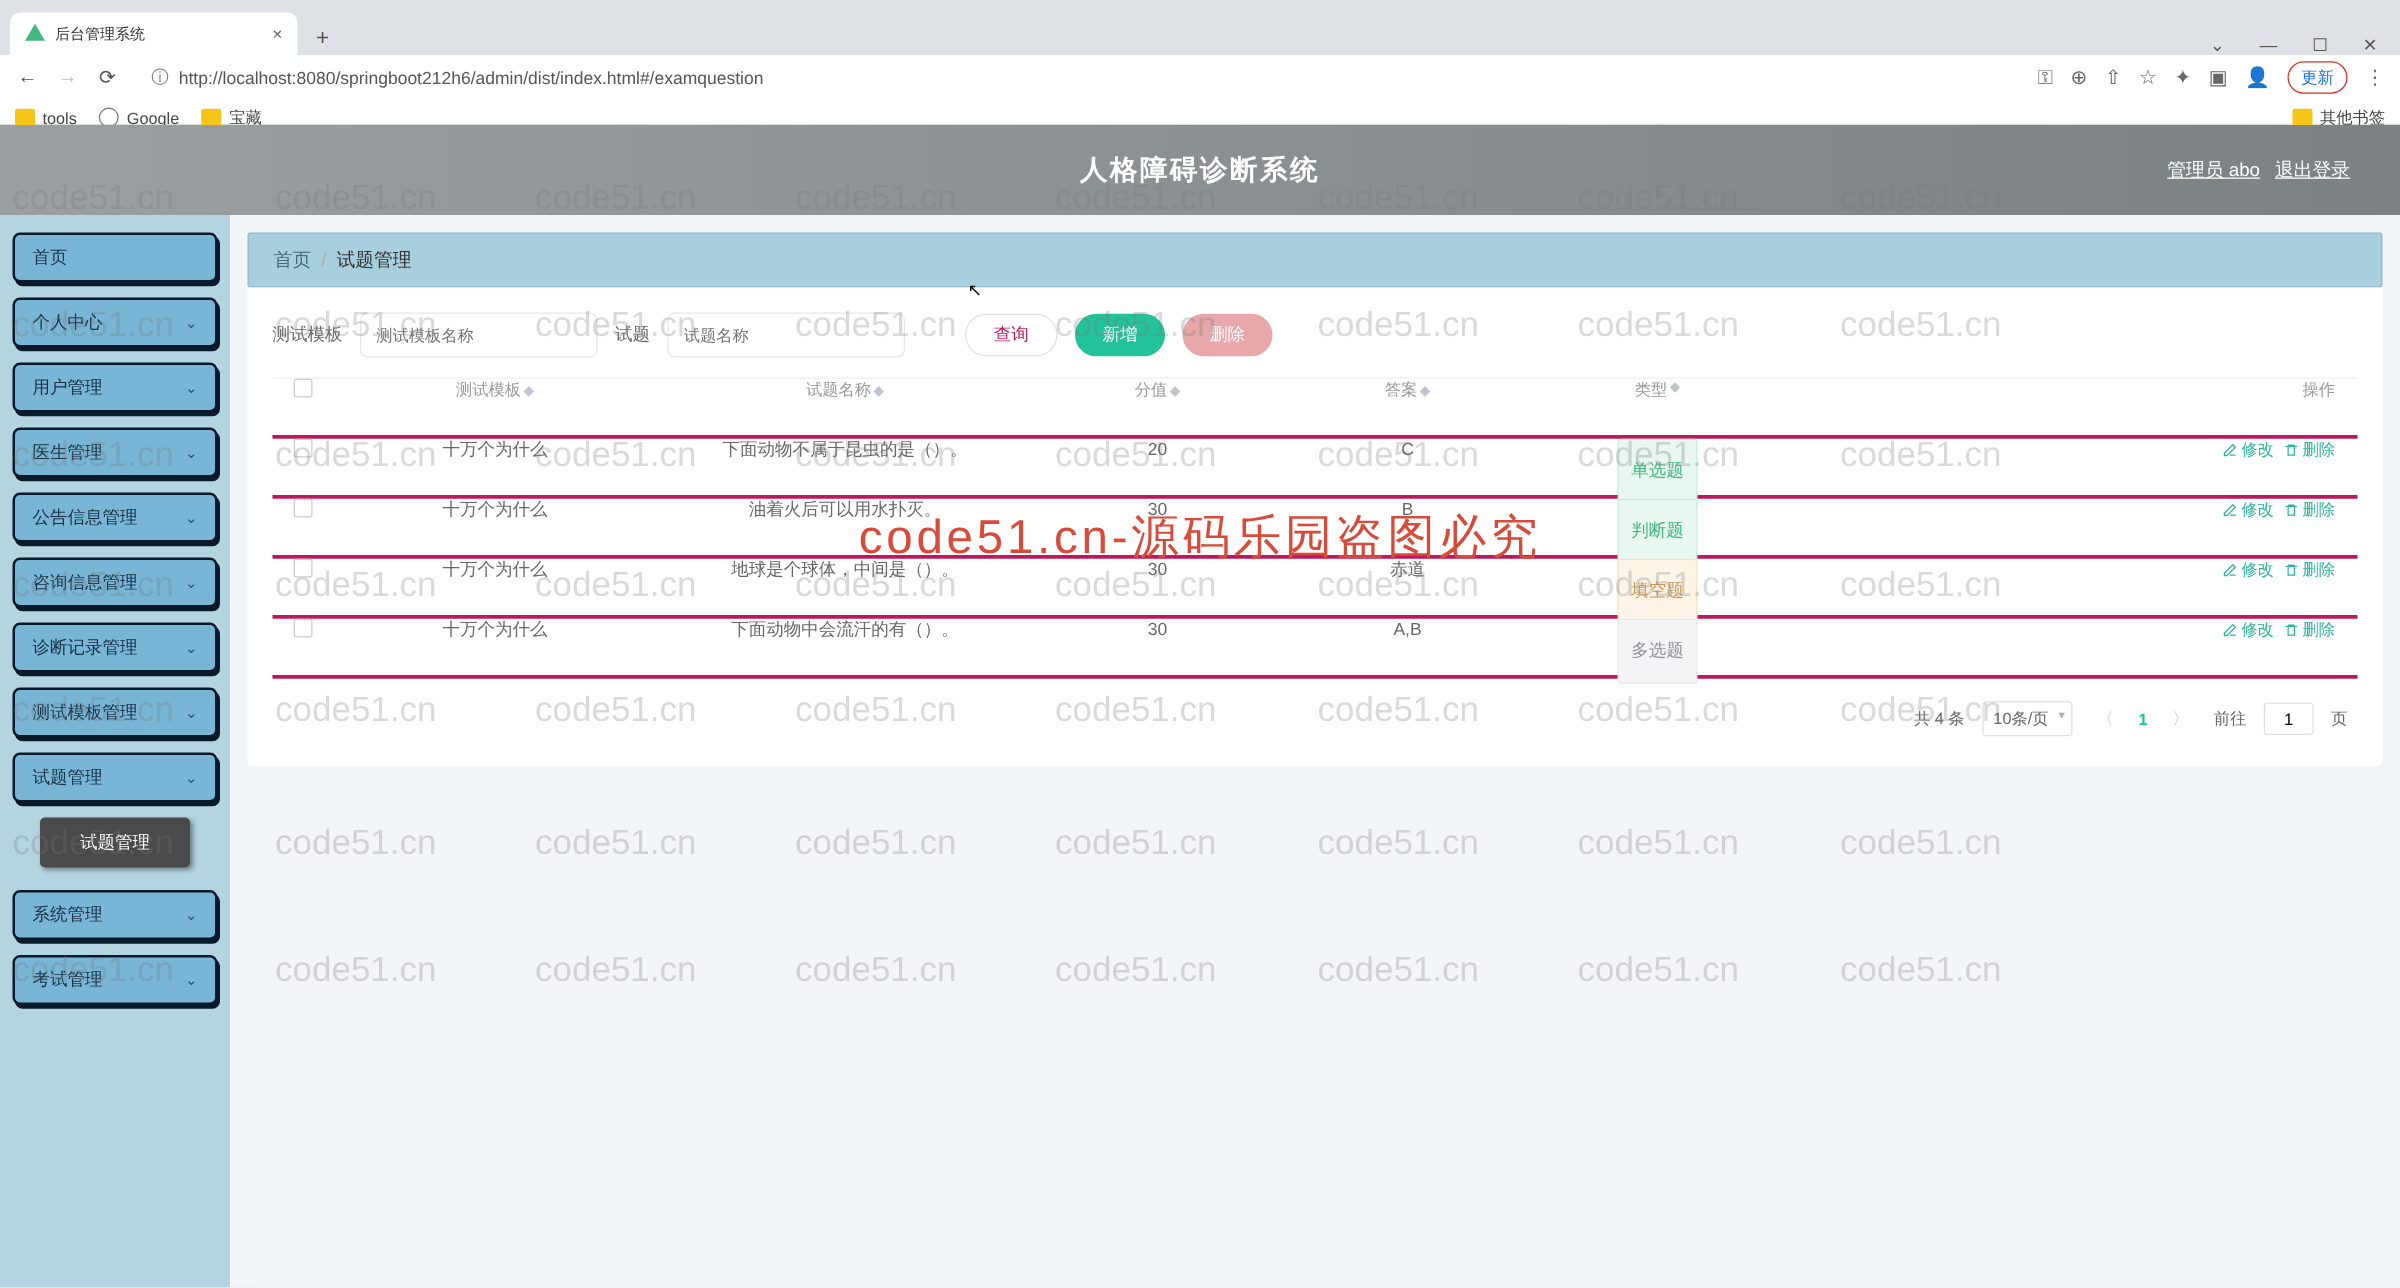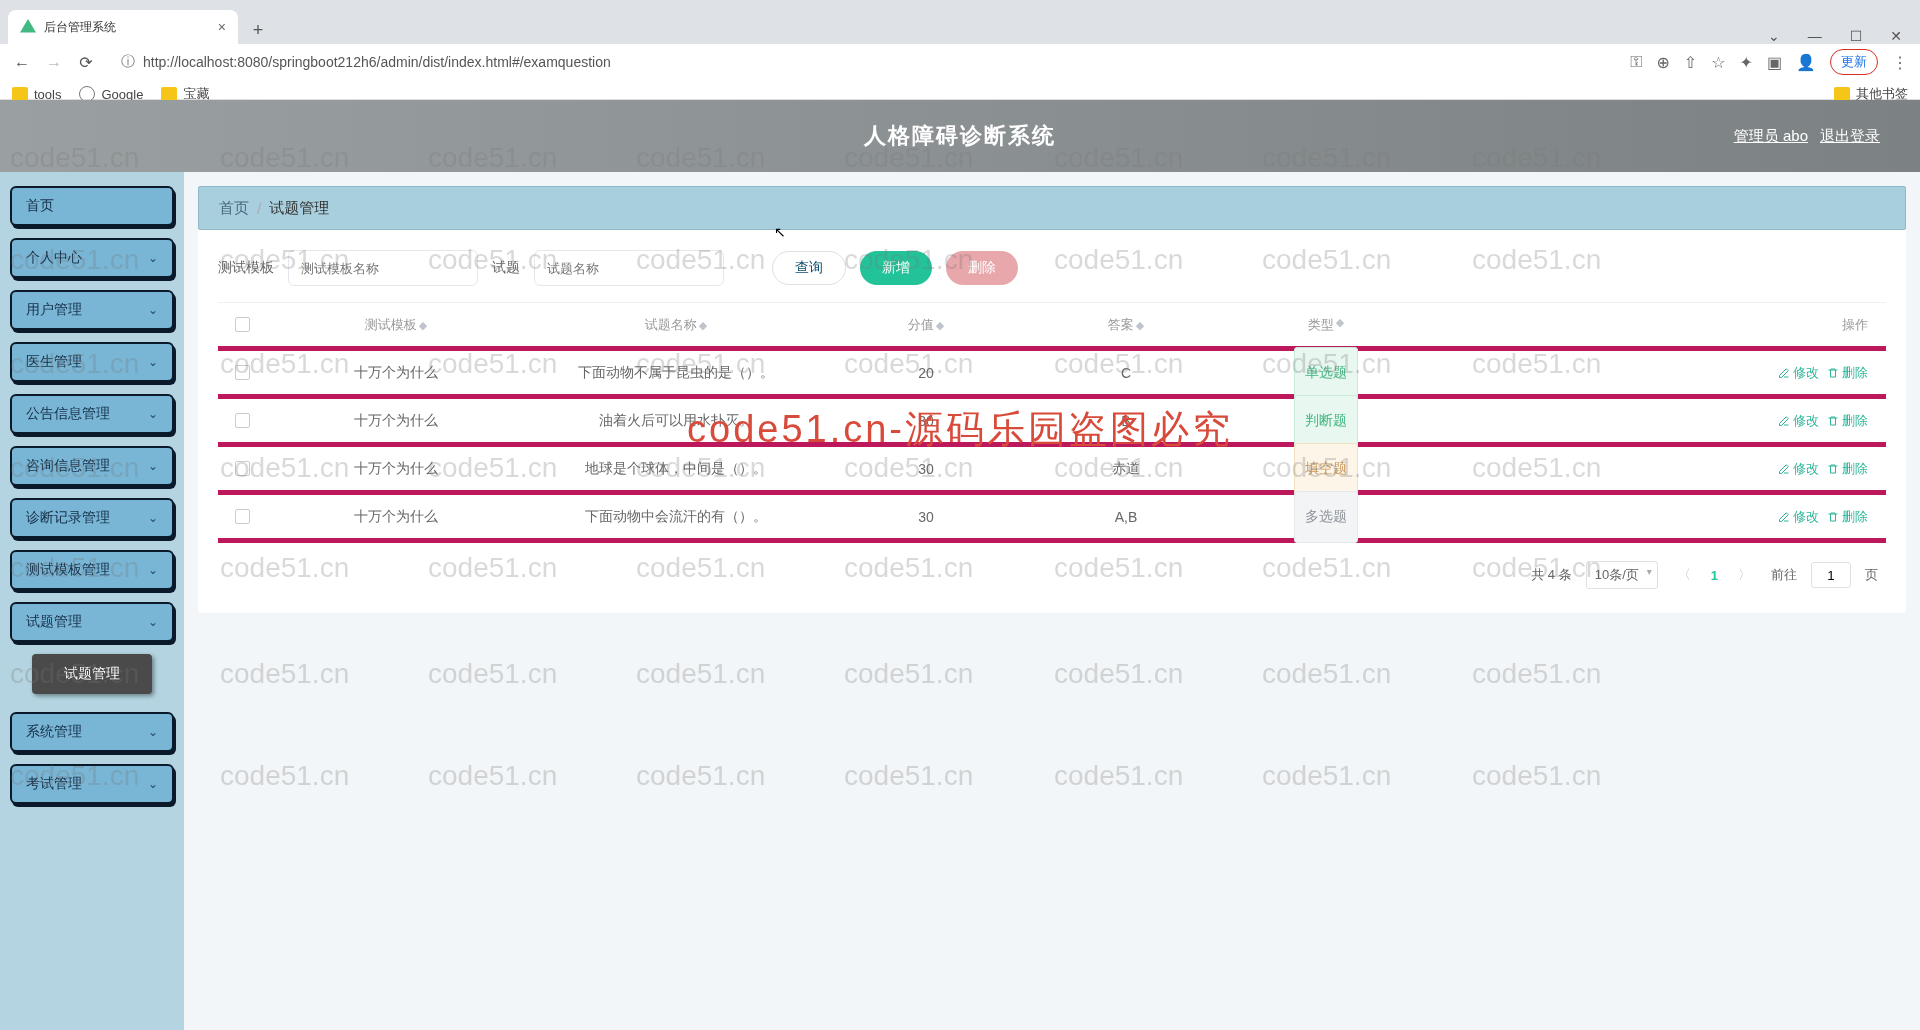--- a/index.html
+++ b/index.html
@@ -37,26 +37,26 @@
 .content { flex:1; background:#f3f6f8; padding:0; }
 .crumb-bar { background:#a8cfdd; height:44px; display:flex; align-items:center; padding:0 20px; font-size:15px; color:#333; border:1px solid #8fb8c8; margin:14px 14px 0; border-radius:2px; }
 .crumb-bar a { color:#4a6b7d; margin-right:8px; }
 .crumb-sep { color:#aaa; margin-right:8px; }
 .panel { background:#fff; margin:0 14px; padding:14px 0 20px; border-radius:0 0 4px 4px; }
 .search-row { display:flex; align-items:center; gap:14px; padding:6px 20px 16px; font-size:14px; color:#666; }
 .in { height:36px; border:1px solid #e4e7ed; border-radius:6px; padding:0 12px; font-size:13px; color:#999; background:#fff; }
 .in1 { width:190px; }
 .in2 { width:190px; }
 .btn { height:34px; border-radius:22px; padding:0 22px; display:inline-flex; align-items:center; justify-content:center; font-size:14px; cursor:pointer; border:none; }
-.btn-plain { background:#fff; border:1px solid #e0e0e0; color:#0c4a6e; }
+.btn-plain { background:#fff; border:1px solid #e0e0e0; color:#be185d; }
 .btn-green { background:#23c39a; color:#fff; }
 .btn-red { background:#e8a7ab; color:#fff; }
 
 .tbl { width:calc(100% - 40px); margin:0 20px; border-top:1px solid #eef0f3; }
-.tr { display:flex; align-items:center; border-bottom:5px solid #be185d; }
+.tr { display:flex; align-items:flex-start; border-bottom:3px solid #be185d; }
 .th { color:#999; font-size:13px; height:48px; }
 .td { color:#666; font-size:14px; height:48px; }
 .c-chk { width:48px; display:flex; justify-content:center; }
 .chk { width:15px;height:15px; border:1px solid #ccc; border-radius:2px; }
 .c1 { width:260px; text-align:center; }
 .c2 { width:300px; text-align:center; }
 .c3 { width:200px; text-align:center; }
 .c4 { width:200px; text-align:center; }
 .c5 { width:200px; display:flex; justify-content:center; }
 .c6 { flex:1; display:flex; justify-content:flex-end; gap:8px; padding-right:18px; }

